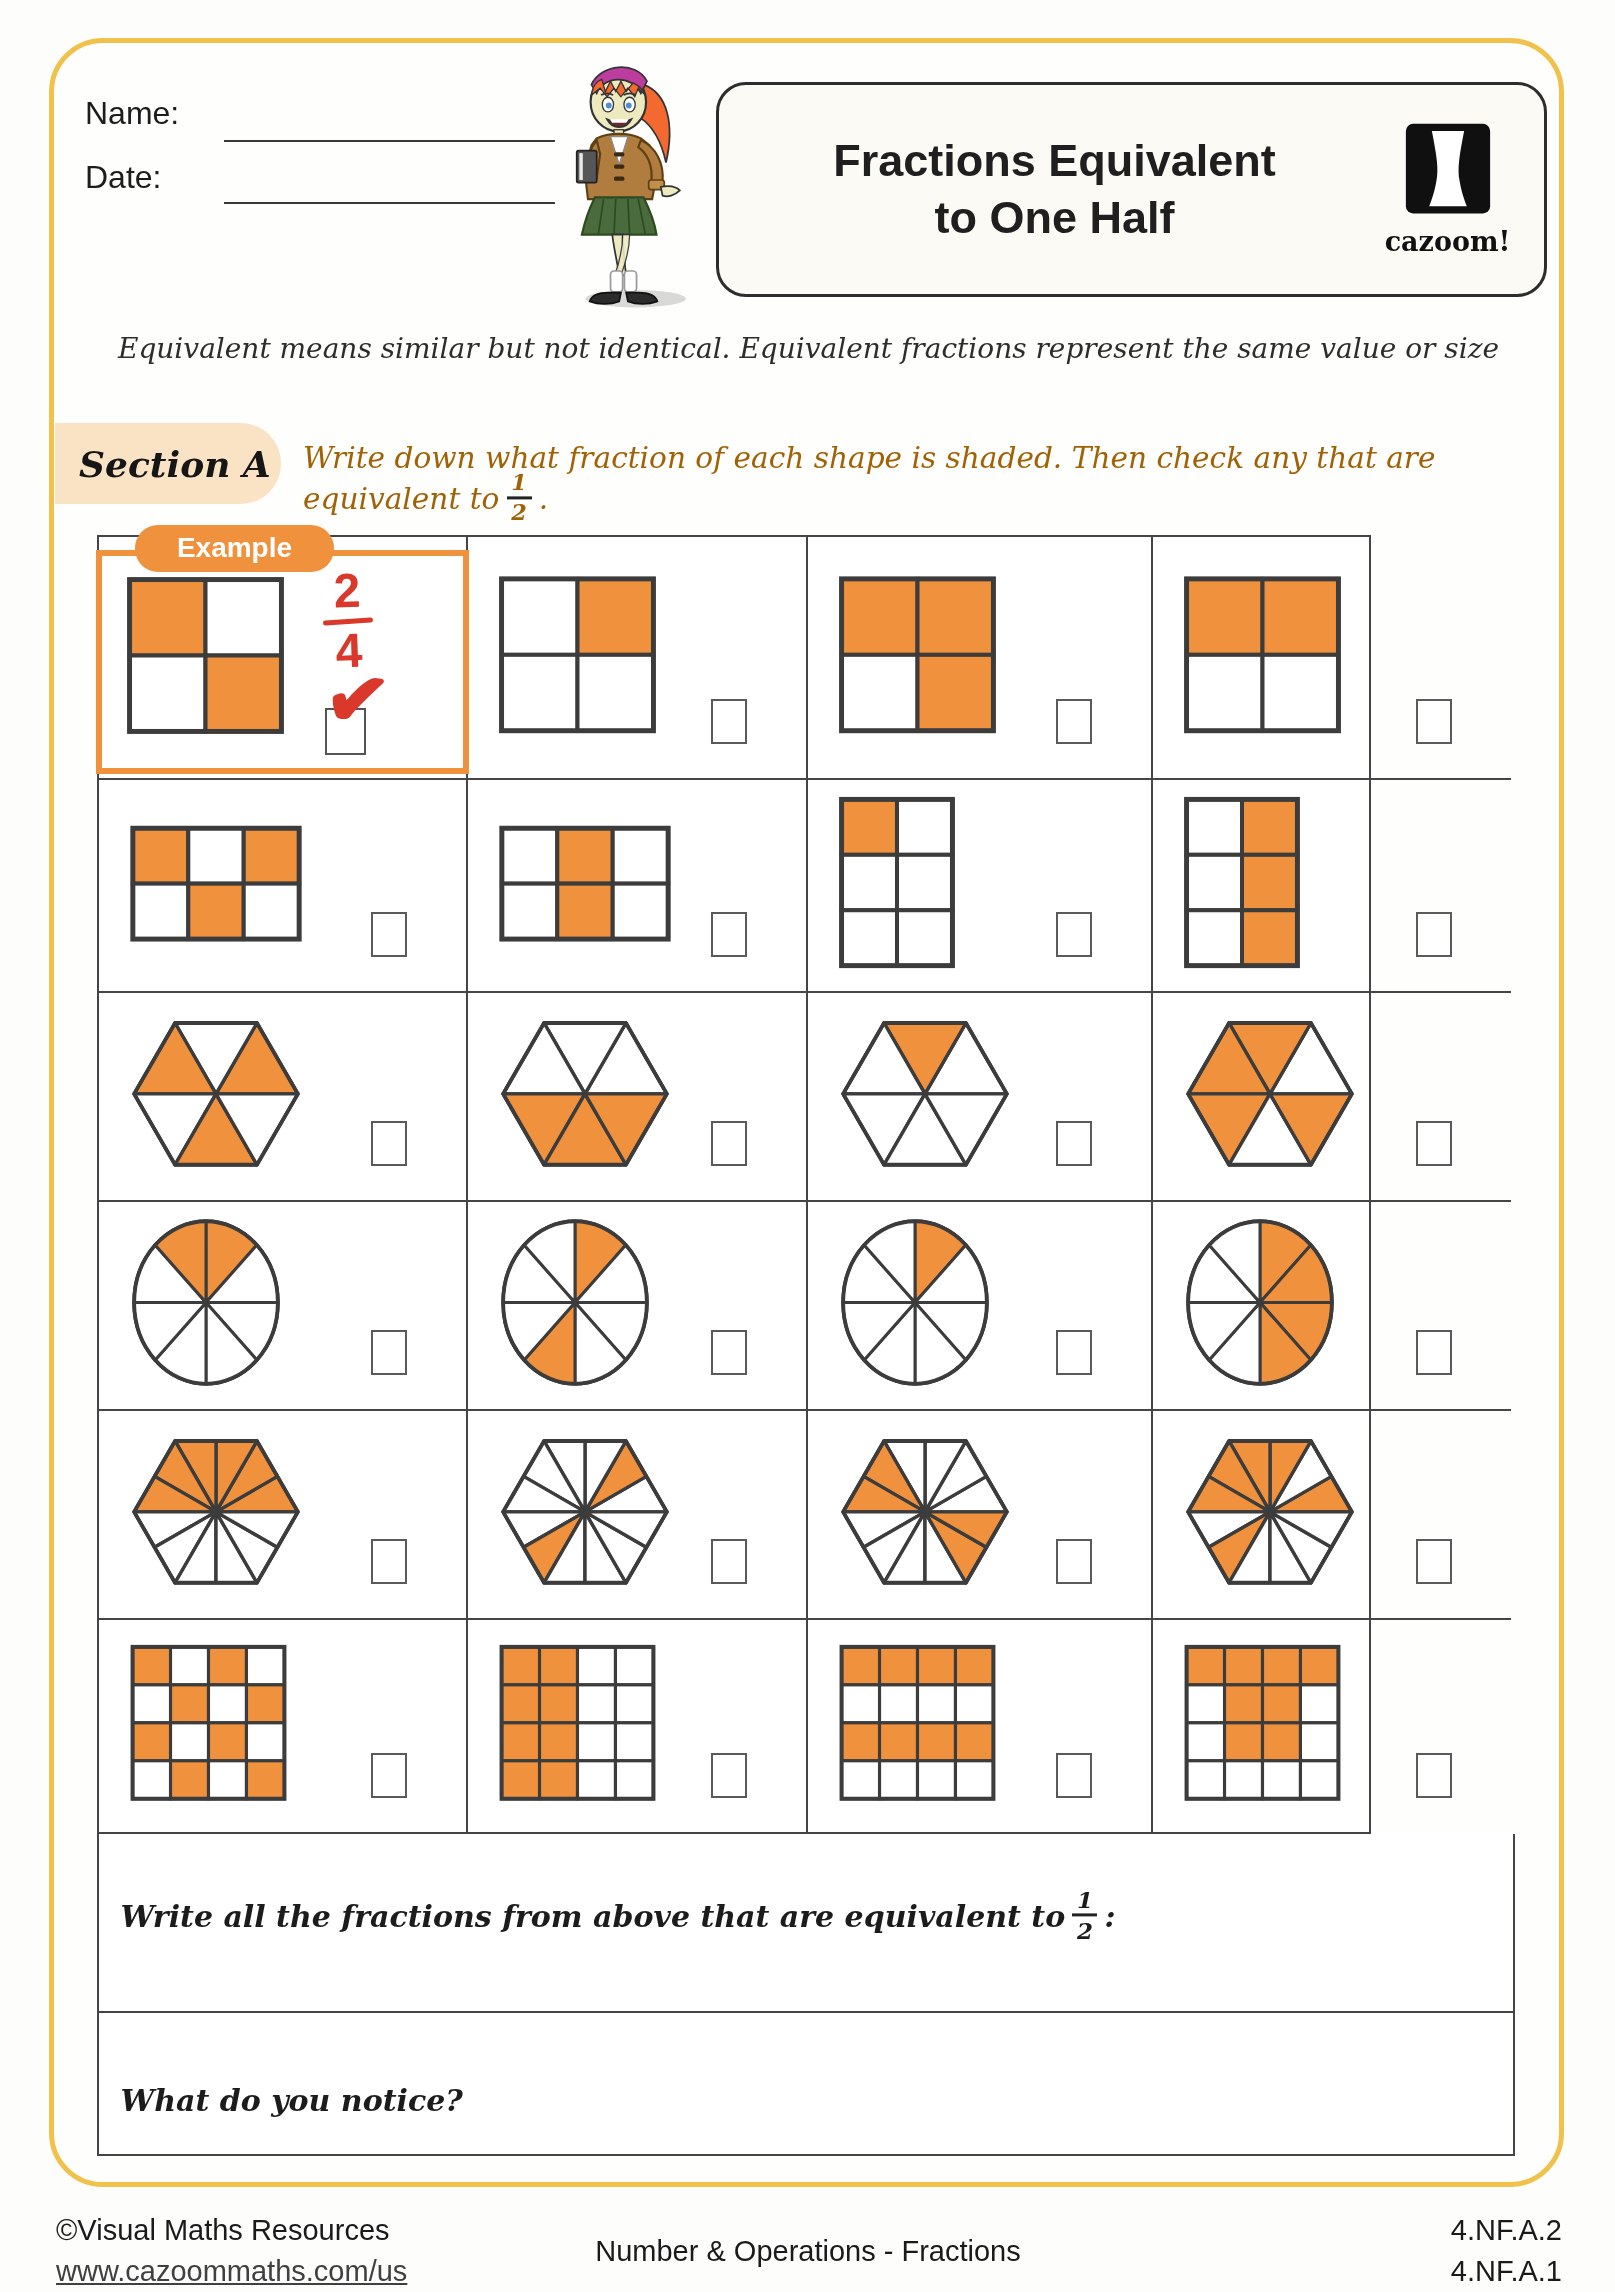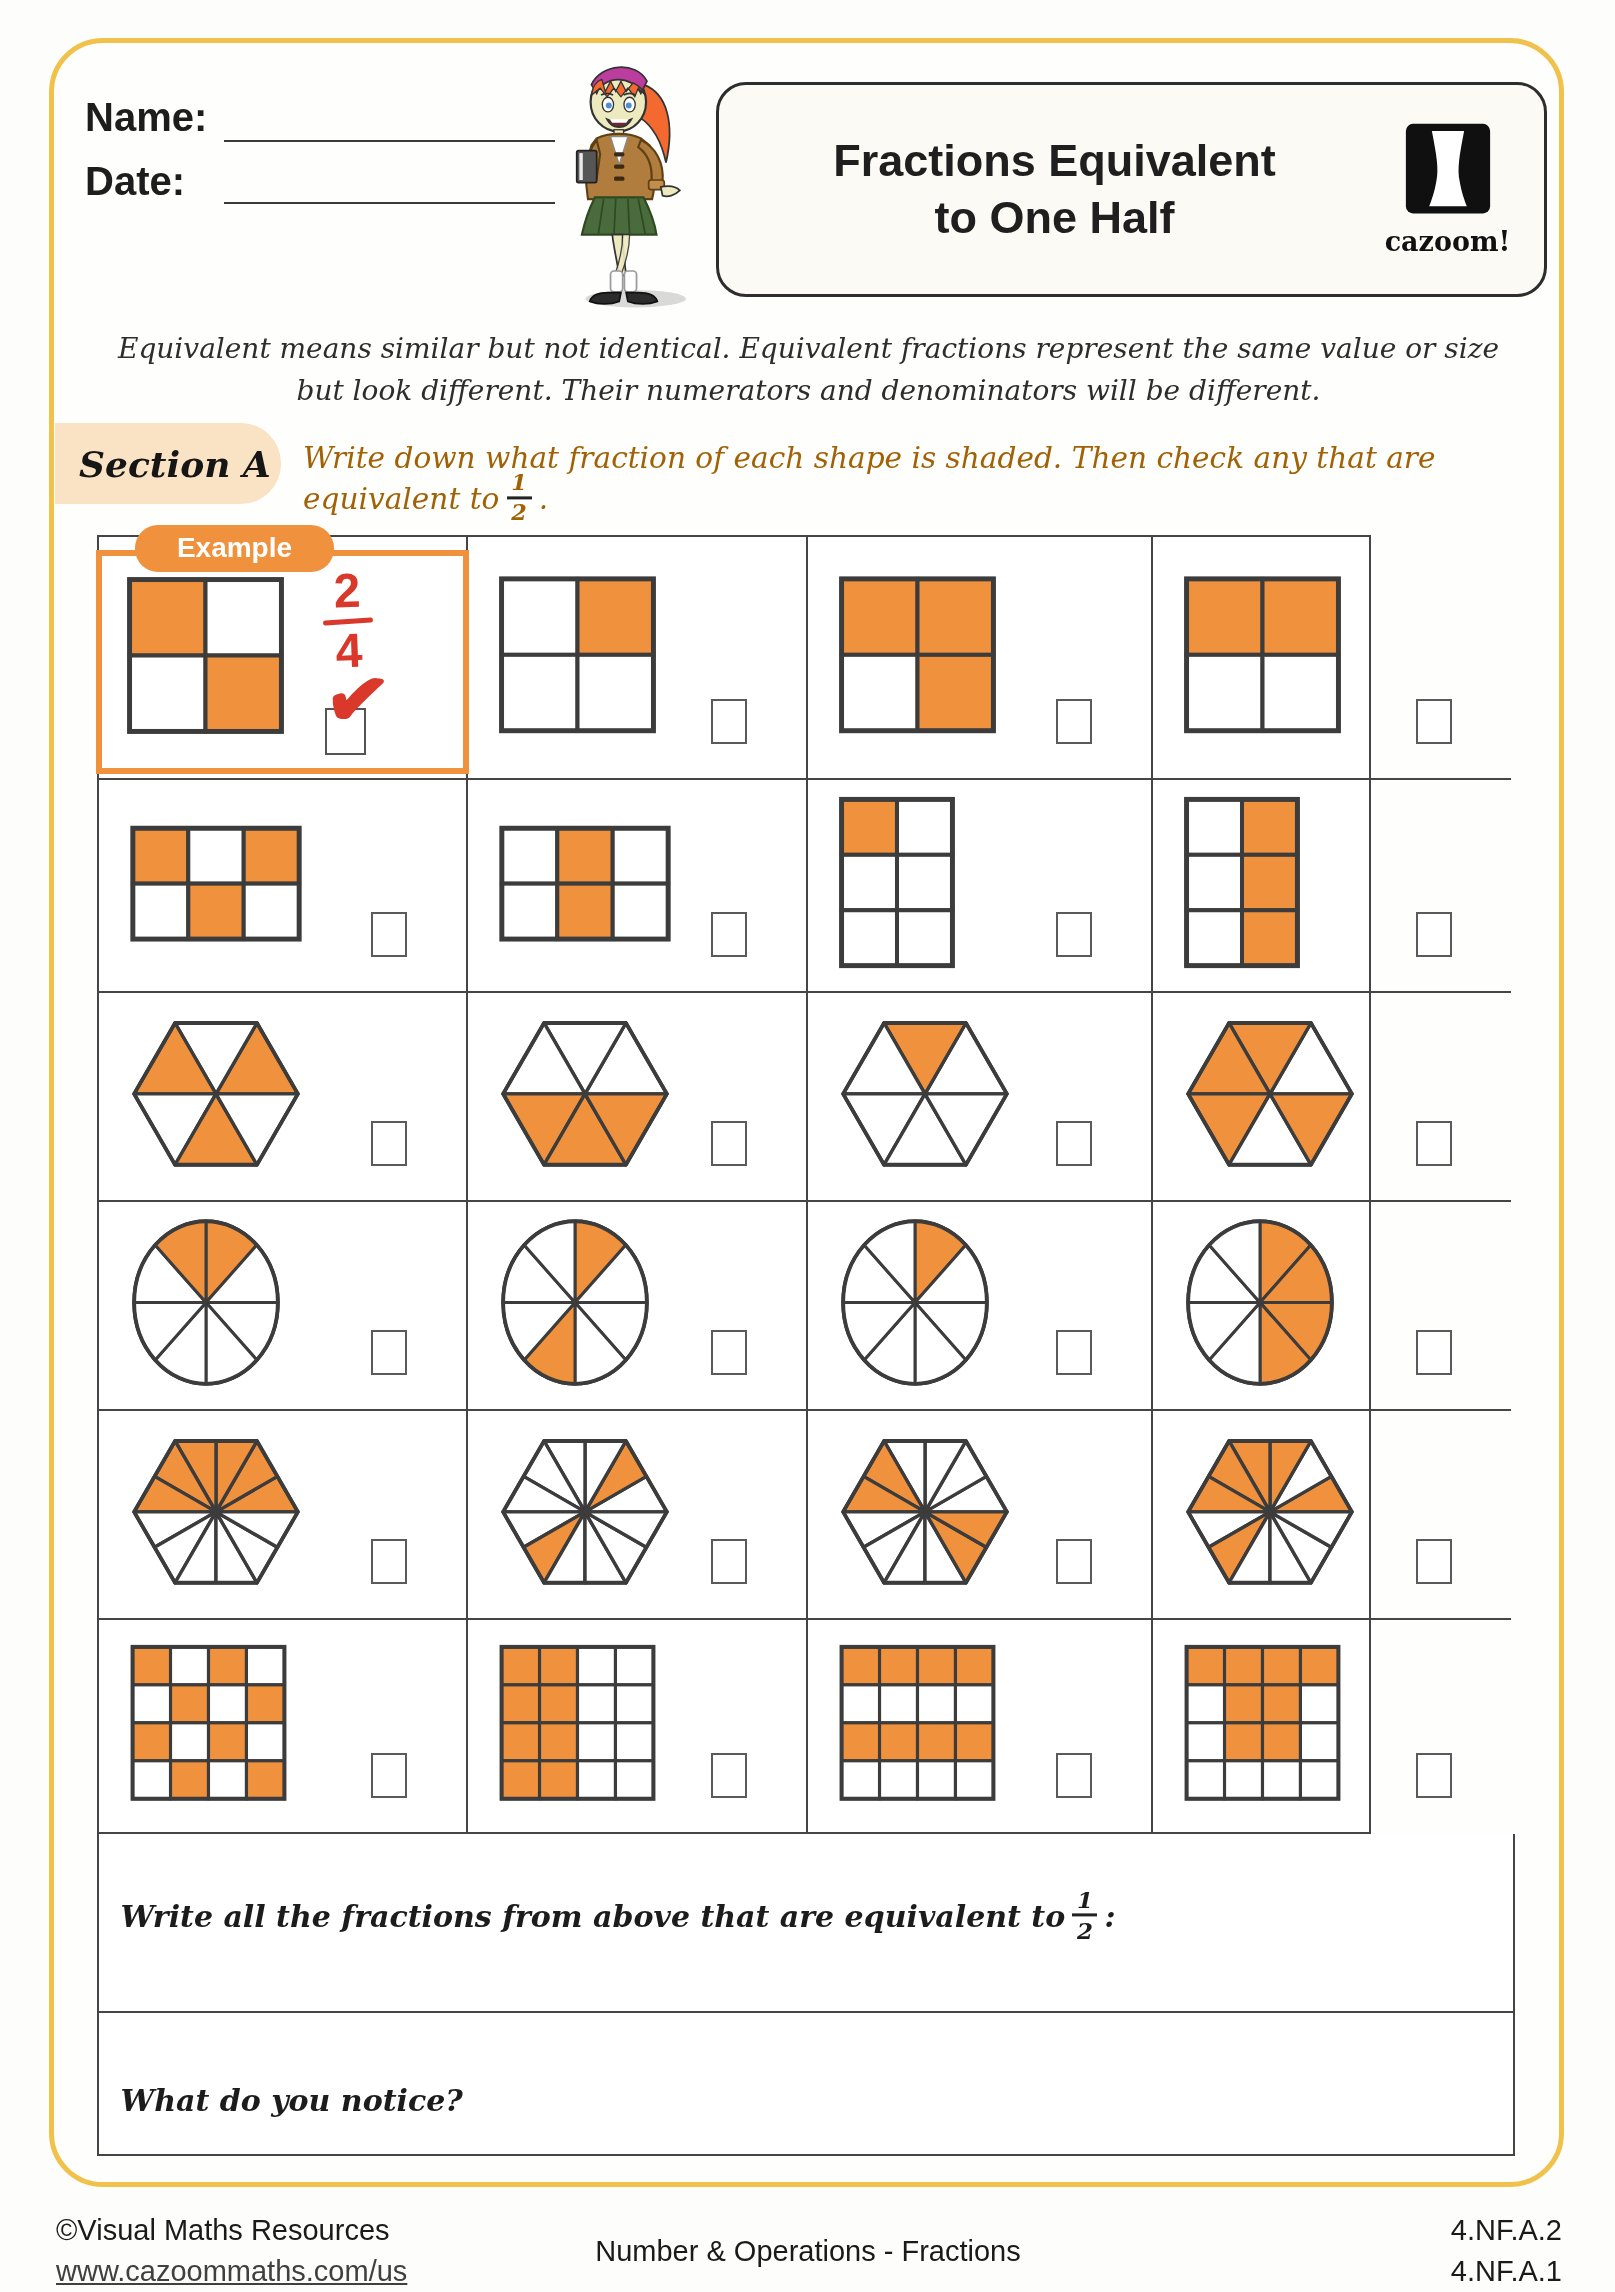--- a/index.html
+++ b/index.html
@@ -5,21 +5,21 @@
   html,body{margin:0;padding:0;}
   body{
     width:1616px;height:2293px;position:relative;overflow:hidden;
     background:#fdfdfb;font-family:"Liberation Sans",sans-serif;color:#222;
   }
   .page-border{
     position:absolute;left:49px;top:38px;width:1505px;height:2139px;
     border:5.4px solid #F0C14B;border-radius:54px;background:#fefefc;
   }
   
-  .hdr-label{position:absolute;font-weight:bold;font-size:40px;color:#1d1d1d;}
+  .hdr-label{position:absolute;font-weight:normal;font-size:32px;color:#1d1d1d;}
   .name-label{left:85px;top:95px;}
   .date-label{left:85px;top:159px;}
   .write-line{position:absolute;height:0;border-bottom:2.7px solid #3a3a3a;width:331px;left:224px;}
   .name-line{top:140px;}
   .date-line{top:202px;}
   .girl{position:absolute;left:551px;top:50px;width:152px;height:260px;}
   .title-box{
     position:absolute;left:716px;top:82px;width:831px;height:215px;box-sizing:border-box;
     border:3.6px solid #2d2d2d;border-radius:30px;background:#FBFAF4;
     display:flex;align-items:center;
@@ -130,21 +130,20 @@
     <svg class="logo-glass" viewBox="0 0 100 106">
       <rect x="3" y="2" width="94" height="100" rx="8" fill="#101010"></rect>
       <path d="M32,10 L68,10 C63,36 60,52 63,66 C65,78 68,86 71,94 L29,94 C32,86 35,78 37,66 C40,52 37,36 32,10 Z" fill="#ffffff"></path>
     </svg>
     <div class="logo-text">cazoom!</div>
   </div>
 </div>
 
 <div class="intro">
   <div>Equivalent means similar but not identical. Equivalent fractions represent the same value or size</div>
-  <div>but look different. Their numerators and denominators will be different.</div>
 </div>
 
 <div class="section-badge">
   <span>Section A</span>
 </div>
 <div class="instruction">
   <span>Write down what fraction of each shape is shaded. Then check any that are equivalent to</span><span class="frac">
       <span class="fnum">1</span>
       <span class="fbar"></span>
       <span class="fden">2</span>

